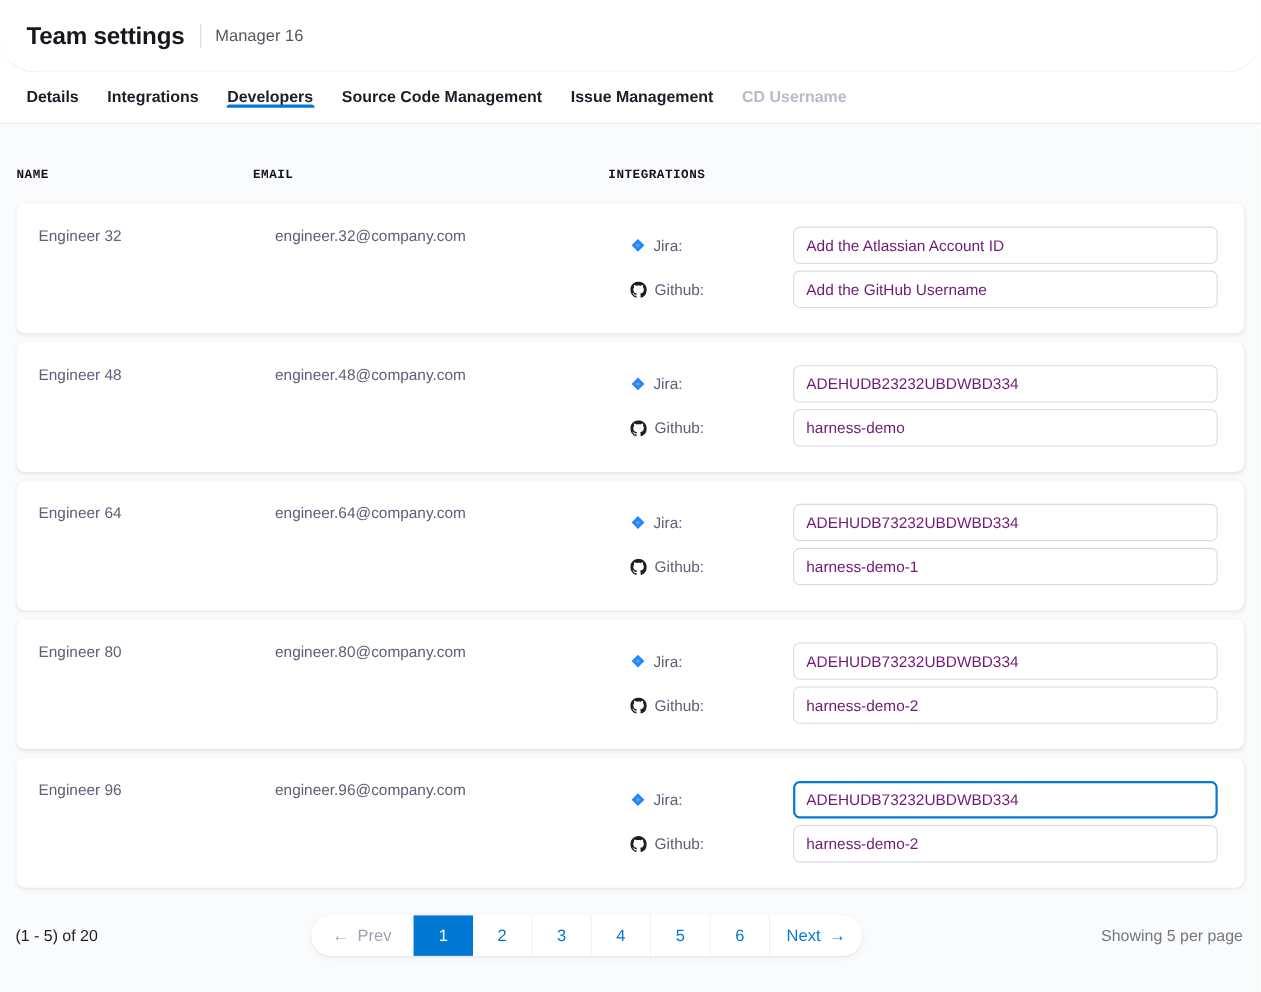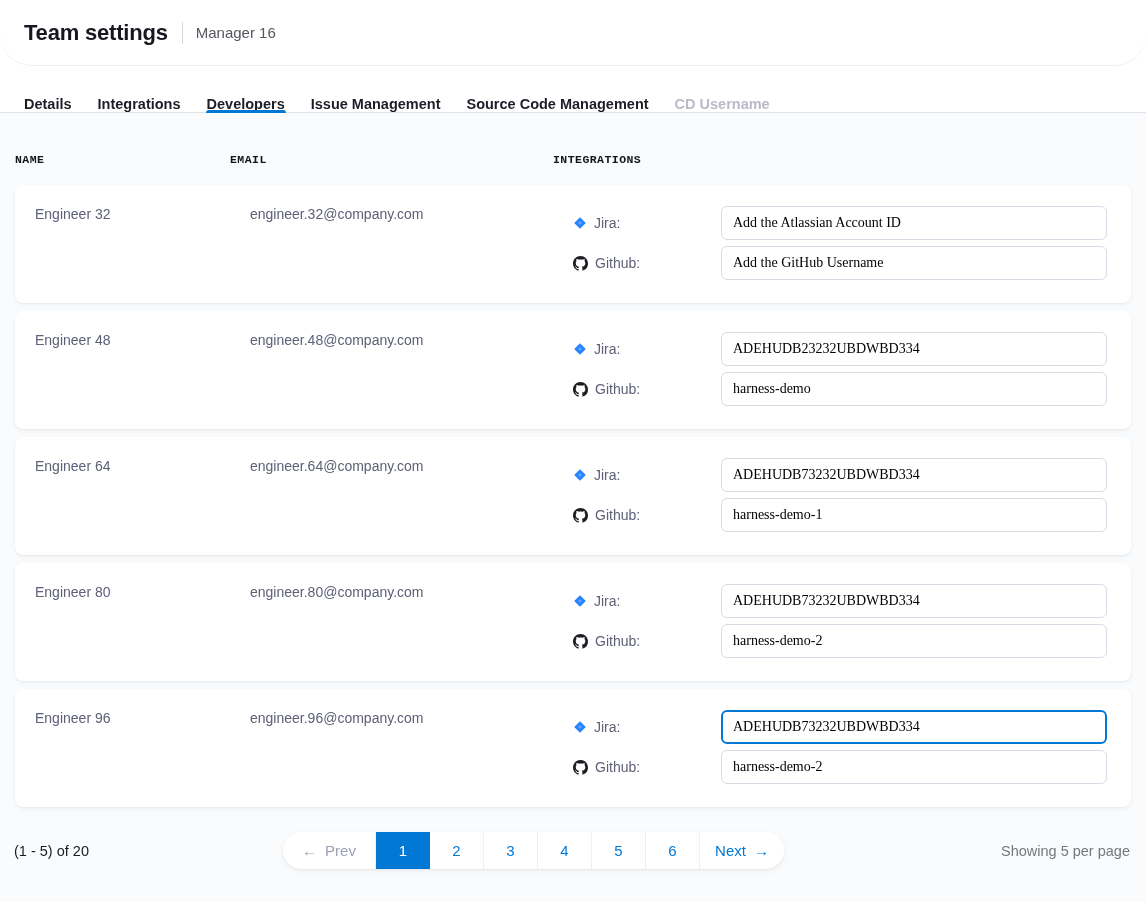--- a/index.html
+++ b/index.html
@@ -17,21 +17,21 @@
     padding:0 24px;box-sizing:border-box;background:#fff;
     border-bottom:1px solid #eceef2;
     border-radius:32px;
   }
   .title{font-size:22px;font-weight:700;color:#17171f;letter-spacing:-0.2px;margin:0;}
   .title-divider{width:1px;height:22px;background:#d6d7e0;margin:0 13px 0 14px;}
   .subtitle{font-size:15px;color:#55565e;}
 
   
   .tabs{
-    height:47px;flex:0 0 47px;display:flex;align-items:flex-end;
+    height:47px;flex:0 0 47px;display:flex;align-items:center;
     padding:0 24px;gap:26px;background:#fff;
     border-bottom:1px solid #e3e4eb;box-sizing:border-box;
   }
   .tab{
     display:flex;align-items:center;position:relative;
     font-size:14.5px;font-weight:600;color:#1d1d28;cursor:pointer;white-space:nowrap;
   }
   .tab.active::after{
     content:"";position:absolute;left:-1px;right:-1px;bottom:-1px;height:3px;
     background:#0278d5;border-radius:3px 3px 0 0;
@@ -62,22 +62,22 @@
   .integrations{display:flex;flex-direction:column;gap:6px;margin-top:0;}
   .int-row{display:flex;align-items:center;height:34px;}
   .int-label{
     display:flex;align-items:center;gap:7px;width:148px;flex:0 0 148px;
     font-size:14px;color:#5d6077;
   }
   .int-label svg{flex:0 0 auto;display:block;}
   .int-input{
     flex:1;height:34px;box-sizing:border-box;
     border:1px solid #d9dae6;border-radius:6px;background:#fff;
-    padding:0 11px;font-size:14px;color:#000000;
-    font-family:Liberation Serif, serif;outline:none;
+    padding:0 11px;font-size:14px;color:#701a75;
+    font-family:Liberation Sans, sans-serif;outline:none;
   }
   .int-input.focused{border:2px solid #0278d5;padding:0 10px;}
 
   
   .footer{position:relative;height:37px;margin:25px 0 0 0;}
   .range{
     position:absolute;left:14px;top:50%;transform:translateY(-50%);
     font-size:14.5px;color:#1c1c24;
   }
   .perpage{
@@ -115,24 +115,24 @@
       <div class="tab">
       <span>Details</span>
     </div>
       <div class="tab">
       <span>Integrations</span>
     </div>
       <div class="tab active">
       <span>Developers</span>
     </div>
       <div class="tab">
+      <span>Source Code Management</span>
+    </div>
+      <div class="tab">
       <span>Issue Management</span>
-    </div>
-      <div class="tab">
-      <span>Source Code Management</span>
     </div>
       <div class="tab disabled">
       <span>CD Username</span>
     </div>
     </div>
 
   <div class="content">
 
     <div class="thead">
       <span>NAME</span>

